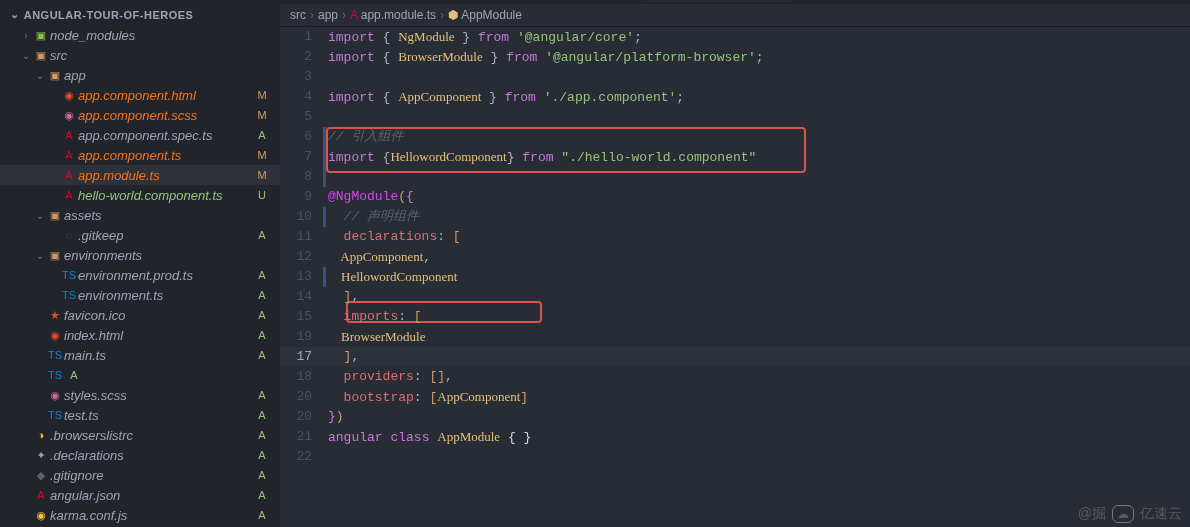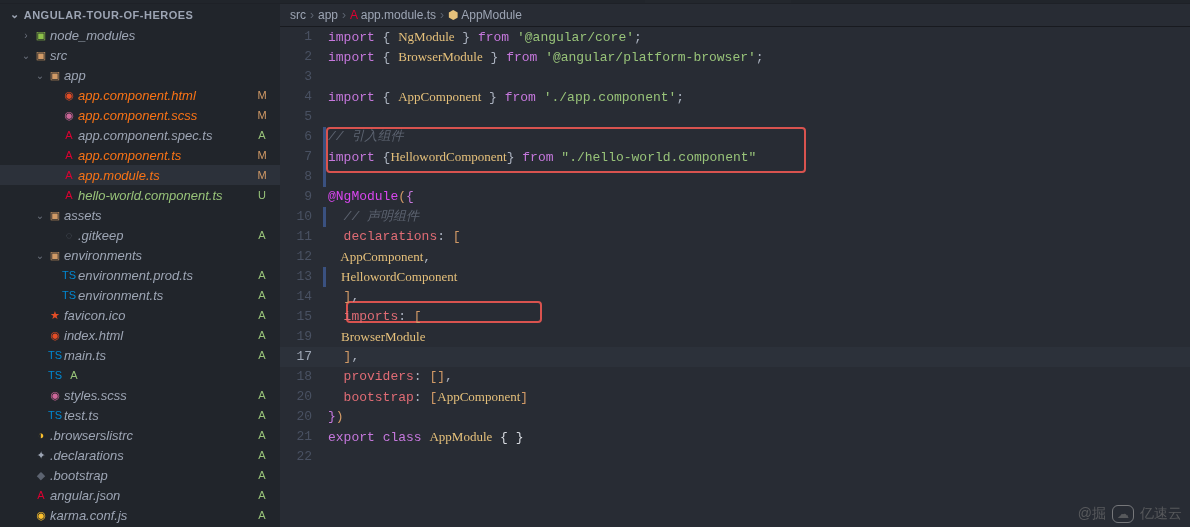--- a/index.html
+++ b/index.html
@@ -314,21 +314,21 @@
         </div>
         <div class="row add" style="padding-left: 20px;">
           <span class="chev"></span>
           <span class="icon ic-edit">✦</span>
           <span class="label">.declarations</span>
           <span class="status">A</span>
         </div>
         <div class="row add" style="padding-left: 20px;">
           <span class="chev"></span>
           <span class="icon ic-git">◆</span>
-          <span class="label">.bootstrap</span>
+          <span class="label">.gitignore</span>
           <span class="status">A</span>
         </div>
         <div class="row add" style="padding-left: 20px;">
           <span class="chev"></span>
           <span class="icon ic-ng">A</span>
           <span class="label">angular.json</span>
           <span class="status">A</span>
         </div>
         <div class="row add" style="padding-left: 20px;">
           <span class="chev"></span>
@@ -427,21 +427,21 @@
         <div class="line">
           <div class="gutter">20</div>
           <div class="content"><span class="c-attr">  bootstrap</span><span class="c-punc">: </span><span class="c-brace">[</span><span class="c-ident">AppComponent</span><span class="c-brace">]</span></div>
         </div>
         <div class="line">
           <div class="gutter">20</div>
           <div class="content"><span class="c-brace2">}</span><span class="c-brace">)</span></div>
         </div>
         <div class="line">
           <div class="gutter">21</div>
-          <div class="content"><span class="c-key">export</span><span class="c-punc"> </span><span class="c-key">class</span><span class="c-punc"> </span><span class="c-ident">AppModule</span><span class="c-punc"> </span><span class="c-white">{ }</span></div>
+          <div class="content"><span class="c-key">angular</span><span class="c-punc"> </span><span class="c-key">class</span><span class="c-punc"> </span><span class="c-ident">AppModule</span><span class="c-punc"> </span><span class="c-white">{ }</span></div>
         </div>
         <div class="line">
           <div class="gutter">22</div>
           <div class="content"></div>
         </div>
         <div class="watermark">
         <span>@掘</span>
         <span class="wm-icon">☁</span>
         <span>亿速云</span>
       </div>

